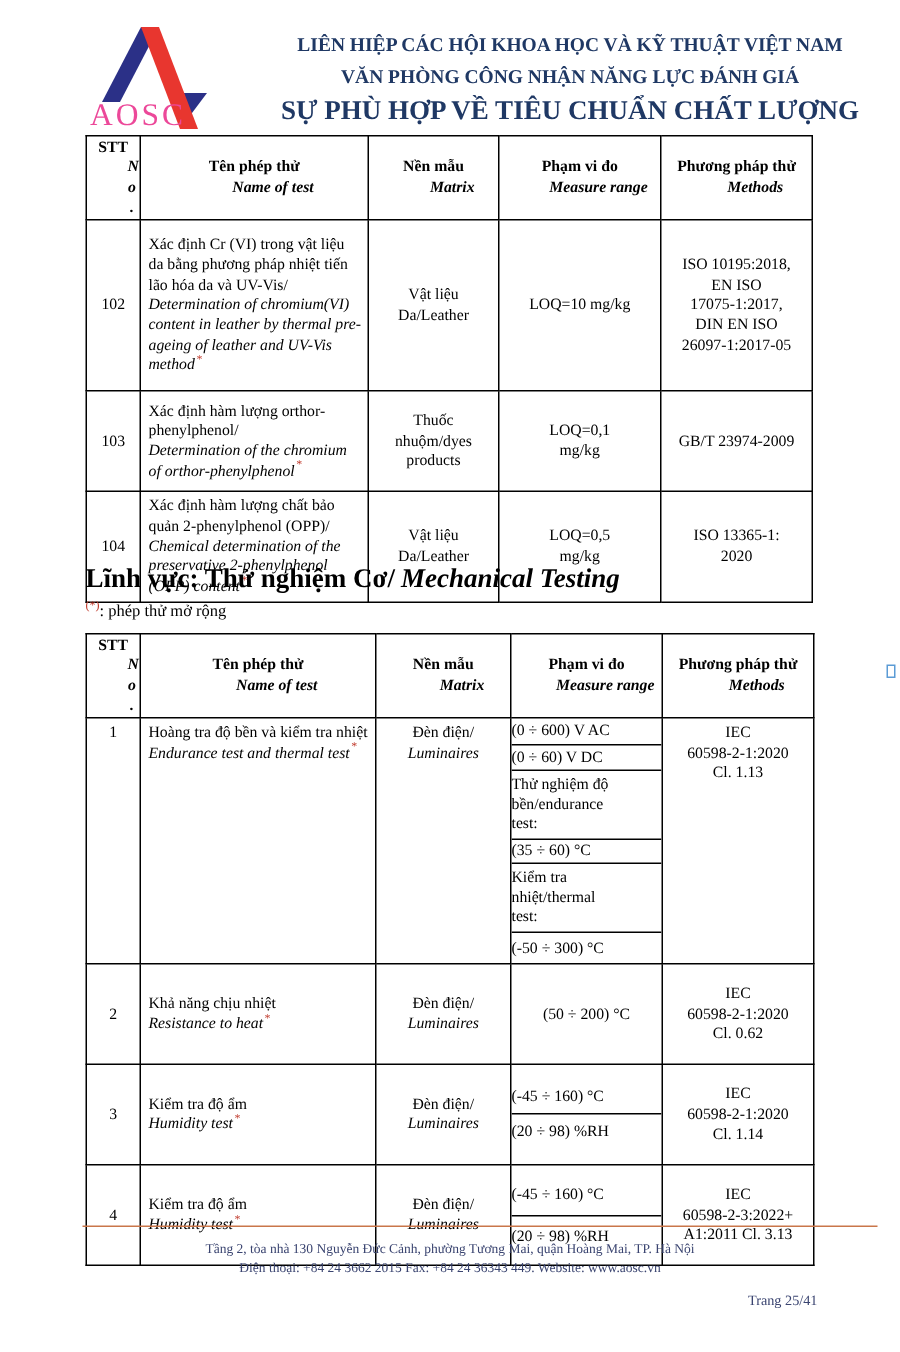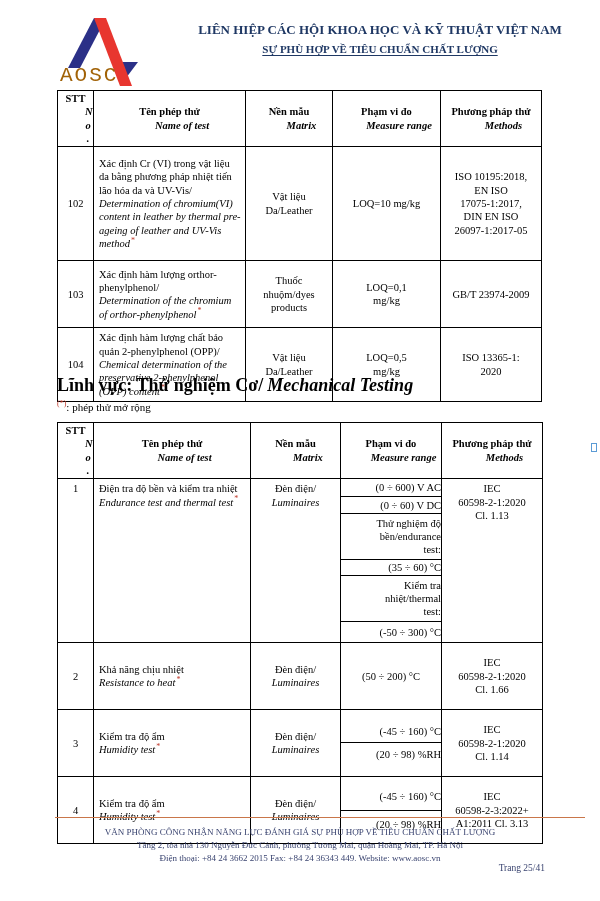--- a/index.html
+++ b/index.html
@@ -2,41 +2,41 @@
 <html><head>
 <meta charset="utf-8">
 <style>
   html,body{margin:0;padding:0;background:#ffffff;}
   .page{position:relative;width:600px;height:901px;background:#fff;overflow:hidden;
         font-family:"Liberation Serif","DejaVu Serif",serif;color:#000;}
 
   
   .logo{position:absolute;left:60px;top:14px;width:110px;height:76px;}
   .logo svg{position:absolute;left:6px;top:2px;}
-  .logo-word{position:absolute;left:0px;top:50px;font-size:21px;letter-spacing:2px;color:#a16207;font-family:Liberation Mono, monospace;}
+  .logo-word{position:absolute;left:0px;top:50px;font-size:21px;letter-spacing:2px;color:#ec4899;}
   .org-lines{position:absolute;left:170px;top:22px;width:420px;text-align:center;
              color:#1f3864;font-weight:bold;}
   .org-l1{font-size:13px;margin-bottom:5px;}
   .org-l2{font-size:13px;margin-bottom:4px;}
-  .org-l3{font-size:11px;text-decoration:underline;text-underline-offset:2px;}
+  .org-l3{font-size:18px;text-underline-offset:2px;}
 
   
   table.dt{border-collapse:collapse;table-layout:fixed;border:1.5px solid #000;
            font-size:10.5px;line-height:1.27;}
   .dt th,.dt td{border:1px solid #000;padding:13px 3px;overflow:hidden;word-wrap:break-word;}
   .dt thead th{font-weight:bold;text-align:center;vertical-align:middle;
                border-bottom:1.5px solid #000;padding:1px 2px;}
   .hen{font-style:italic;margin-left:25px;}
   .dt td{vertical-align:middle;text-align:center;}
   td.nm{text-align:left;padding:3px 4px 3px 5px;}
   .en{font-style:italic;}
   sup.ast{color:#c0392b;font-size:8px;line-height:0;margin-left:1px;font-style:normal;}
   .t2 tr.vt td{vertical-align:top;padding-top:3px;}
   td.rstack{padding:0 !important;}
-  .sub{display:flex;flex-direction:column;justify-content:center;align-items:flex-end;
+  .sub{display:flex;flex-direction:column;justify-content:center;align-items:flex-start;
        border-bottom:1px solid #000;box-sizing:border-box;width:100%;}
   td.rstack .sub:last-child{border-bottom:none;}
   .s18{height:18px}.s17{height:17px}.s46{height:46px}.s16{height:16px}.s20{height:20px}
   .s22{height:22px}.s23{height:23px}.s28{height:28px}.s27{height:27px}
   tr.hr30{height:30px}tr.hr114{height:114px}tr.hr60{height:60px}tr.hr72{height:72px}
   tr.hr32{height:32px}tr.hr163{height:163px}tr.hr42{height:42px}tr.hr45{height:45px}tr.hr55{height:55px}
   #table1{position:absolute;left:57px;top:90px;width:484px;}
   #table2{position:absolute;left:57px;top:422px;width:485px;}
 
   
@@ -62,20 +62,21 @@
     <div class="logo">
       <svg width="74" height="70" viewBox="0 0 74 70">
         <polygon points="2,52 28,2 40,2 14,52" fill="#2b3087"></polygon>
         <polygon points="54,46 72,46 54,70" fill="#2b3087"></polygon>
         <polygon points="28,2 40,2 66,70 54,70" fill="#e8362f"></polygon>
       </svg>
       <div class="logo-word">AOSC</div>
     </div>
     <div class="org-lines">
       <div class="org-l1">LIÊN HIỆP CÁC HỘI KHOA HỌC VÀ KỸ THUẬT VIỆT NAM</div>
+      <div class="org-l2">VĂN PHÒNG CÔNG NHẬN NĂNG LỰC ĐÁNH GIÁ</div>
       <div class="org-l3">SỰ PHÙ HỢP VỀ TIÊU CHUẨN CHẤT LƯỢNG</div>
     </div>
   </div>
 
   <table id="table1" class="dt">
     <colgroup>
         <col style="width:36px">
         <col style="width:152px">
         <col style="width:87px">
         <col style="width:108px">
@@ -204,21 +205,21 @@
         <th>
             <div>Phương pháp thử</div>
             <div class="hen">Methods</div>
           </th>
       </tr>
     </thead>
     <tbody>
       <tr class="hr163 vt">
         <td>1</td>
         <td class="nm">
-          <div>Điện tra độ bền và kiểm tra nhiệt</div>
+          <div>Hoàng tra độ bền và kiểm tra nhiệt</div>
           <div class="en"><span>Endurance test and thermal test</span><sup class="ast">*</sup></div>
         </td>
         <td>
           <div>Đèn điện/</div>
           <div class="en">Luminaires</div>
         </td>
         <td class="rstack">
           <div class="sub s18">
               <div>(0 ÷ 600) V AC</div>
             </div>
@@ -257,21 +258,21 @@
         <td>
           <div>Đèn điện/</div>
           <div class="en">Luminaires</div>
         </td>
         <td>
             <div>(50 ÷ 200) °C</div>
           </td>
         <td>
             <div>IEC</div>
             <div>60598-2-1:2020</div>
-            <div>Cl. 1.66</div>
+            <div>Cl. 0.62</div>
           </td>
       </tr>
       <tr class="hr45">
         <td>3</td>
         <td class="nm">
           <div>Kiểm tra độ ẩm</div>
           <div class="en"><span>Humidity test</span><sup class="ast">*</sup></div>
         </td>
         <td>
           <div>Đèn điện/</div>
@@ -313,20 +314,19 @@
             <div>IEC</div>
             <div>60598-2-3:2022+</div>
             <div>A1:2011 Cl. 3.13</div>
           </td>
       </tr>
     </tbody>
   </table>
 
   <div class="footer-line"></div>
   <div class="page-footer">
-    <div>VĂN PHÒNG CÔNG NHẬN NĂNG LỰC ĐÁNH GIÁ SỰ PHÙ HỢP VỀ TIÊU CHUẨN CHẤT LƯỢNG</div>
     <div>Tầng 2, tòa nhà 130 Nguyễn Đức Cảnh, phường Tương Mai, quận Hoàng Mai, TP. Hà Nội</div>
     <div>Điện thoại: +84 24 3662 2015 Fax: +84 24 36343 449. Website: www.aosc.vn</div>
   </div>
   <div class="page-num">Trang 25/41</div>
   <div class="comment-marker"></div>
 
 </div>
 
 </body></html>

